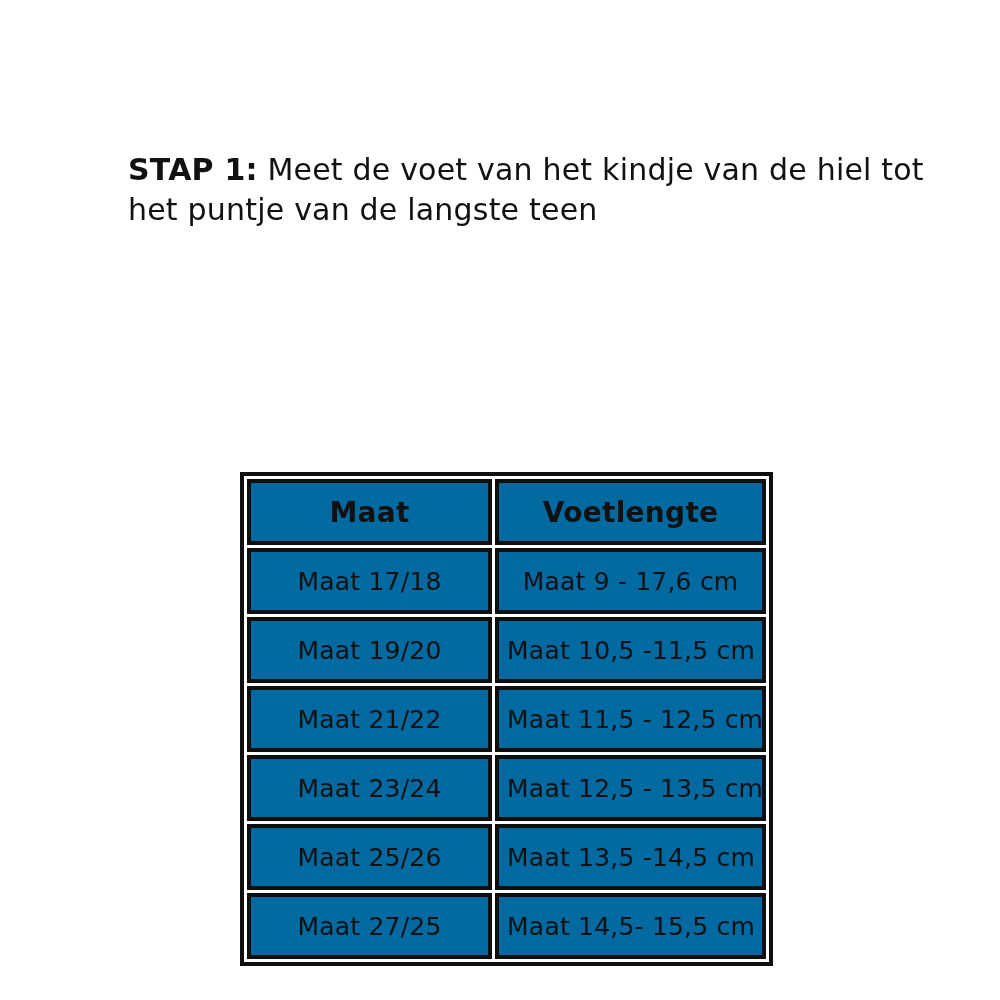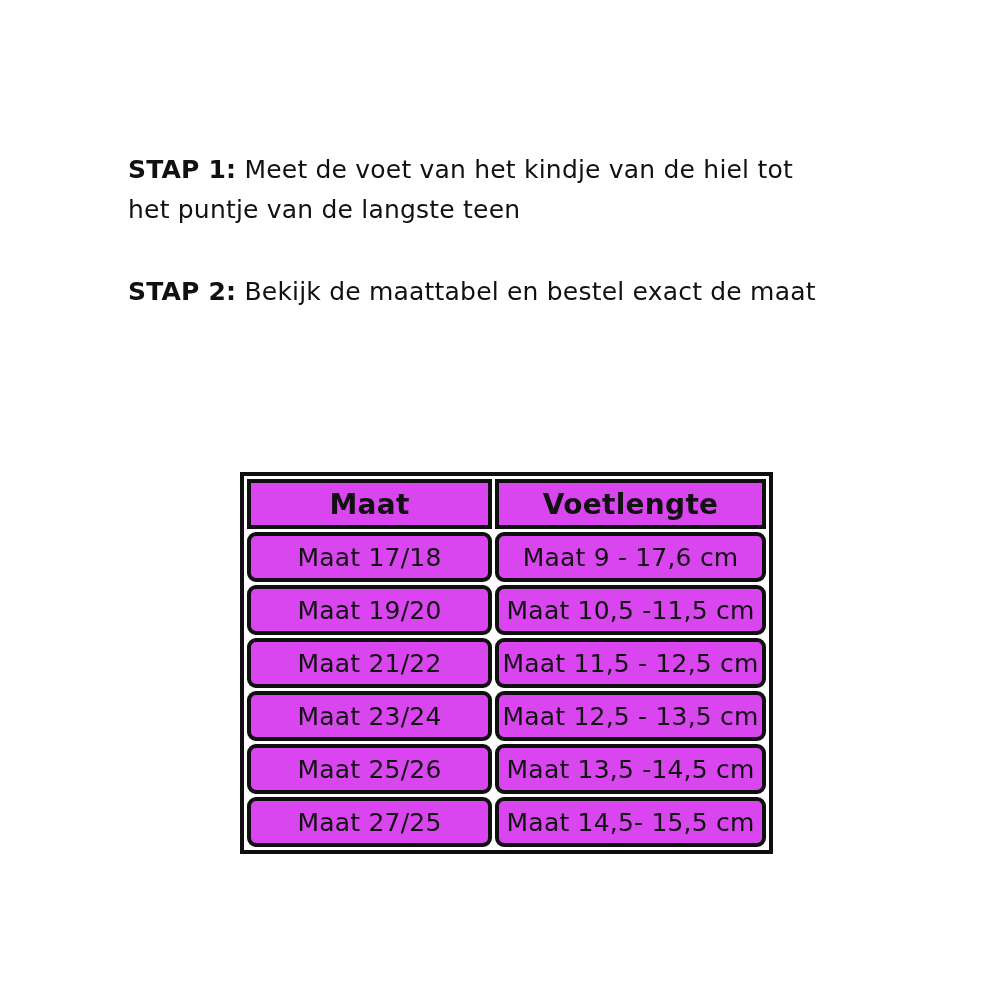--- a/index.html
+++ b/index.html
@@ -9,21 +9,21 @@
     height: 1000px;
     background: #ffffff;
     font-family: "DejaVu Sans", "Liberation Sans", sans-serif;
     color: #111111;
     overflow: hidden;
   }
   .intro-para {
     position: absolute;
     left: 128px;
     margin: 0;
-    font-size: 25px;
+    font-size: 30px;
     line-height: 40px;
     letter-spacing: 0.2px;
     white-space: nowrap;
   }
   .intro-para .line { display: block; }
   .step-label { font-weight: bold; }
   #step1 { top: 150px; }
   #step2 { top: 272px; }
 
   table.size-table {
@@ -32,54 +32,52 @@
     top: 472px;
     width: 533px;
     table-layout: fixed;
     border-collapse: separate;
     border-spacing: 3px;
     border: 4px solid #0f0f0f;
     background: #ffffff;
   }
   .size-table th, .size-table td {
     border: 4px solid #0f0f0f;
-    background: #d946ef;
+    background: #0369a1;
     text-align: center;
     vertical-align: middle;
-    padding: 0;
+    padding: 8px;
     height: 42px;
     overflow: hidden;
     white-space: nowrap;
   }
   .size-table th {
     font-size: 28px;
     font-weight: bold;
     letter-spacing: 0.3px;
   }
   .size-table td {
     font-size: 25px;
     font-weight: normal;
     letter-spacing: 0.2px;
-    border-radius: 9px;
   }
   .col-maat { width: 47.5%; }
   .col-voet { width: 52.5%; }
 </style>
 </head>
 <body>
 
 <div class="canvas">
 
   <p class="intro-para" id="step1">
     <span class="line"><span class="step-label">STAP 1:</span><span> Meet de voet van het kindje van de hiel tot</span></span>
     <span class="line">het puntje van de langste teen</span>
   </p>
 
   <p class="intro-para" id="step2">
-    <span class="line"><span class="step-label">STAP 2:</span><span> Bekijk de maattabel en bestel exact de maat</span></span>
   </p>
 
   <table class="size-table">
     <colgroup>
       <col class="col-maat">
       <col class="col-voet">
     </colgroup>
     <thead>
       <tr>
         <th>Maat</th>

